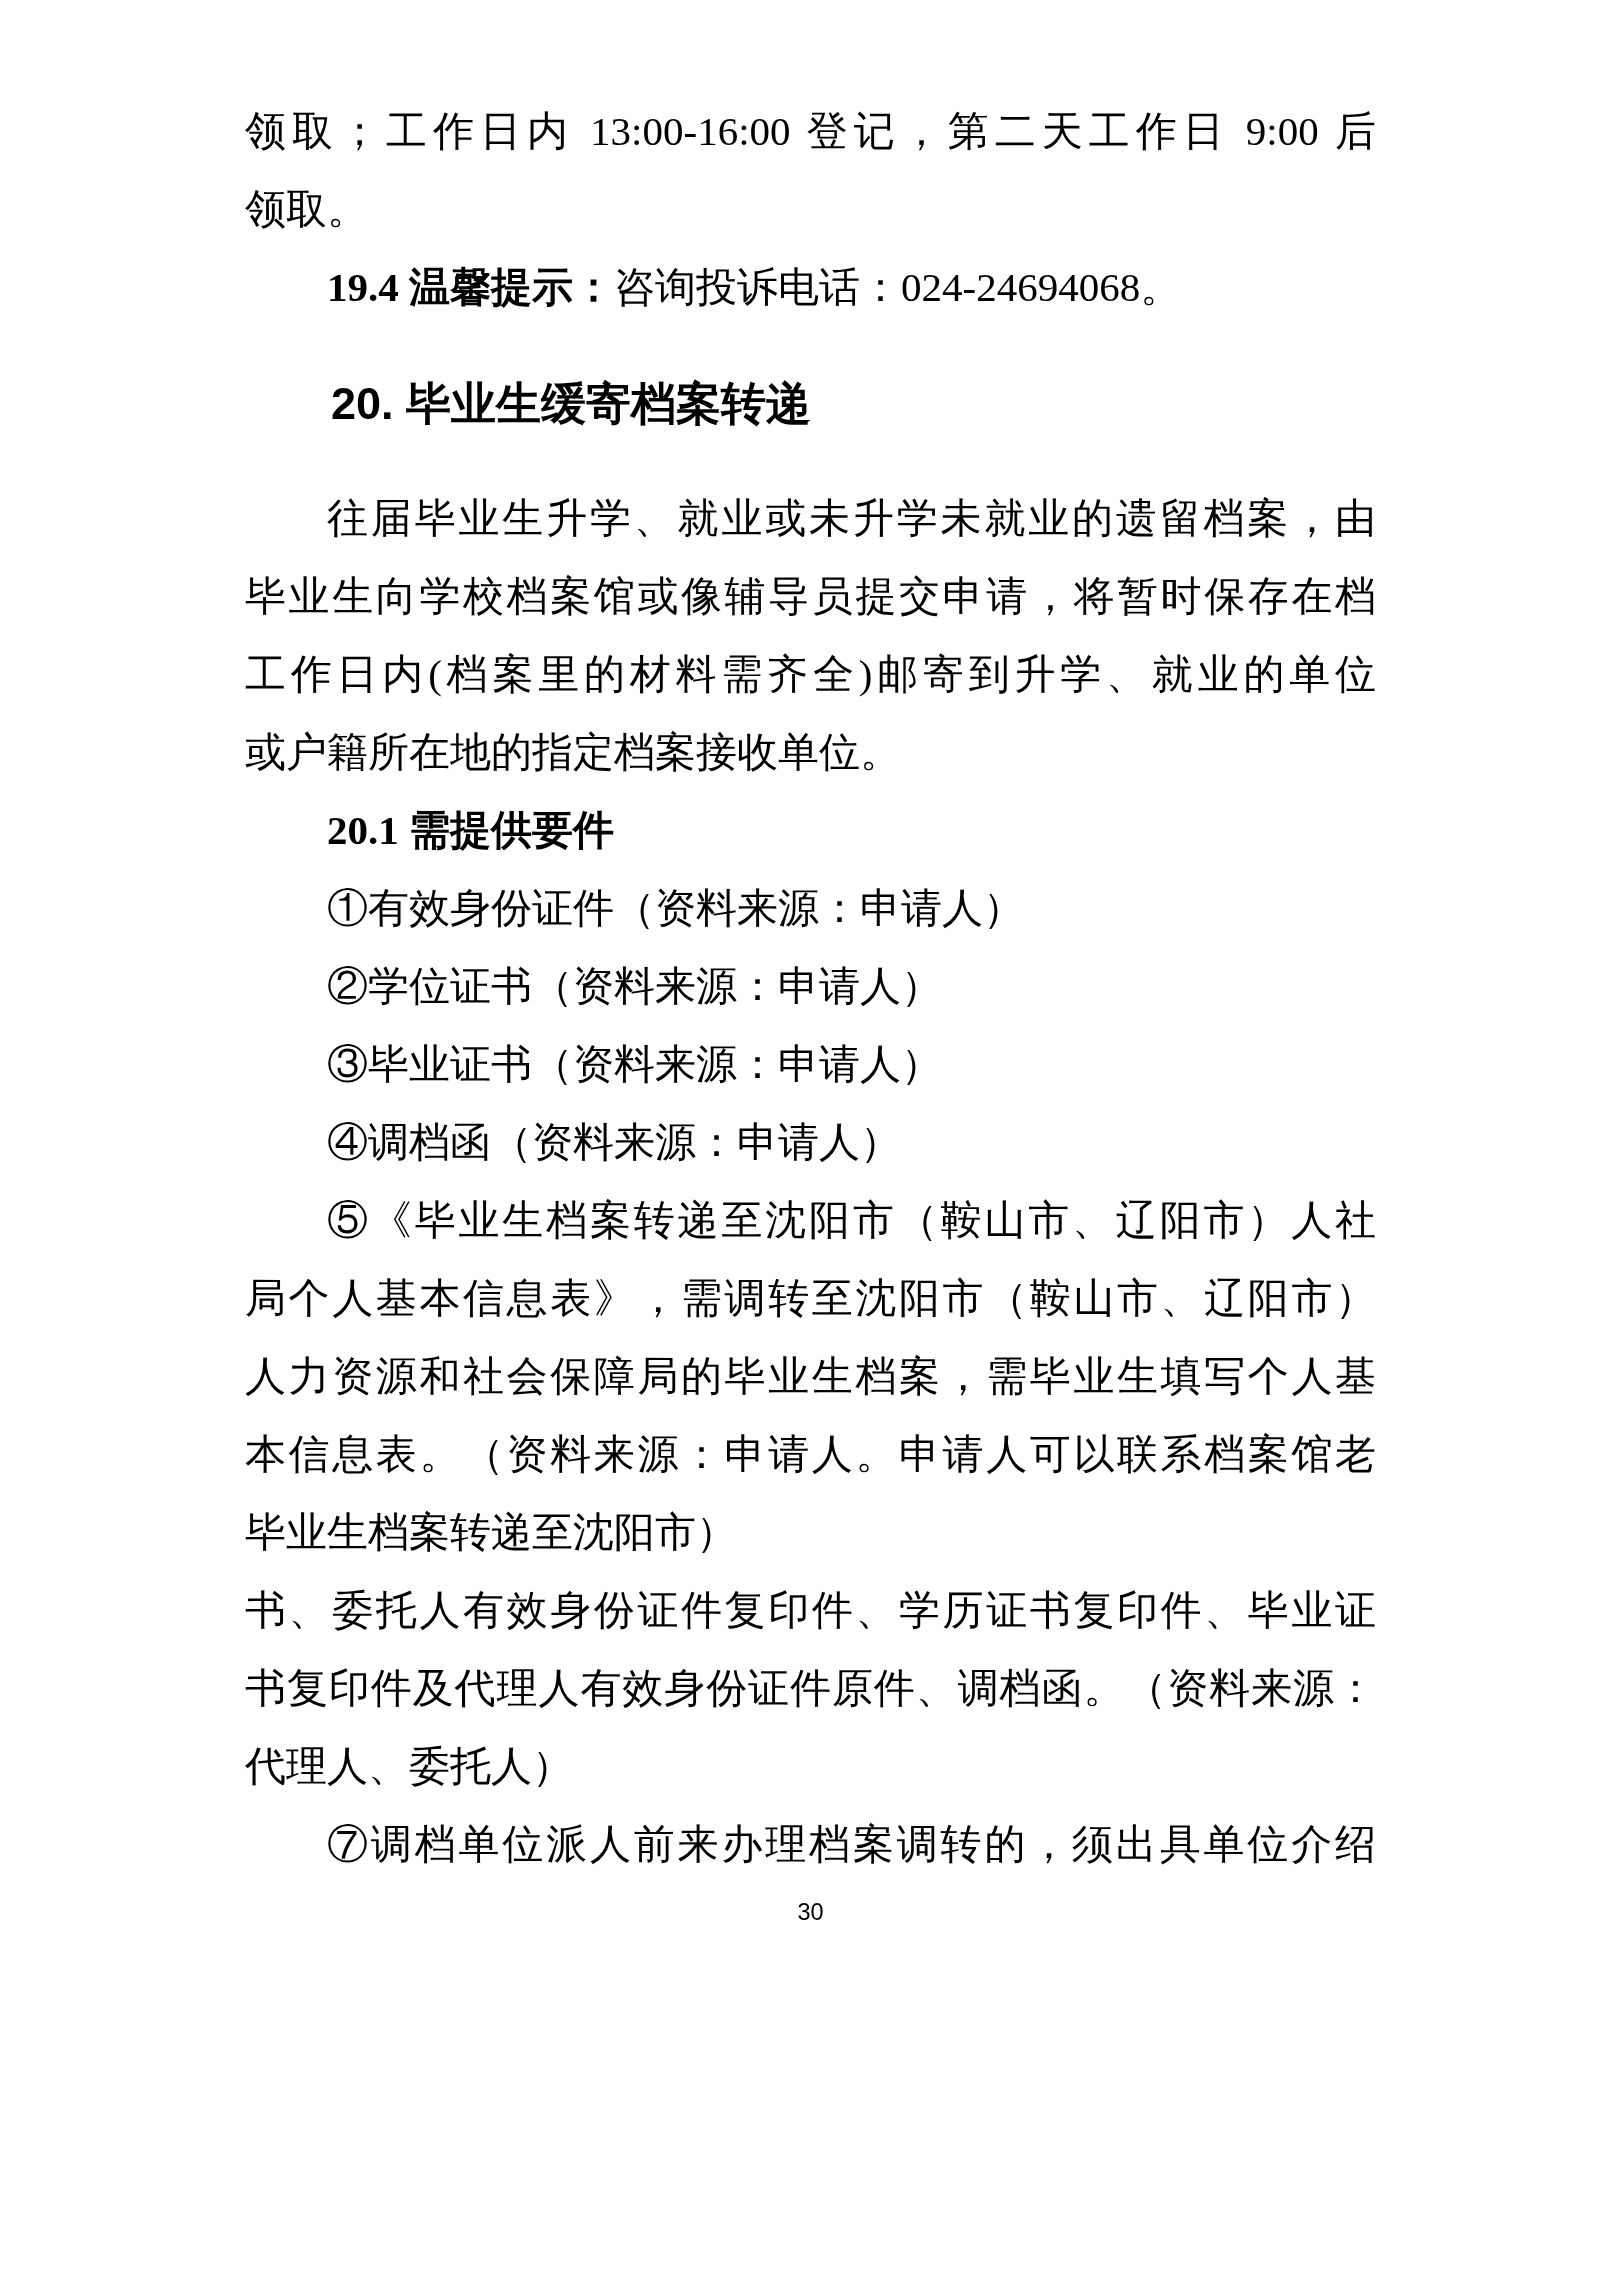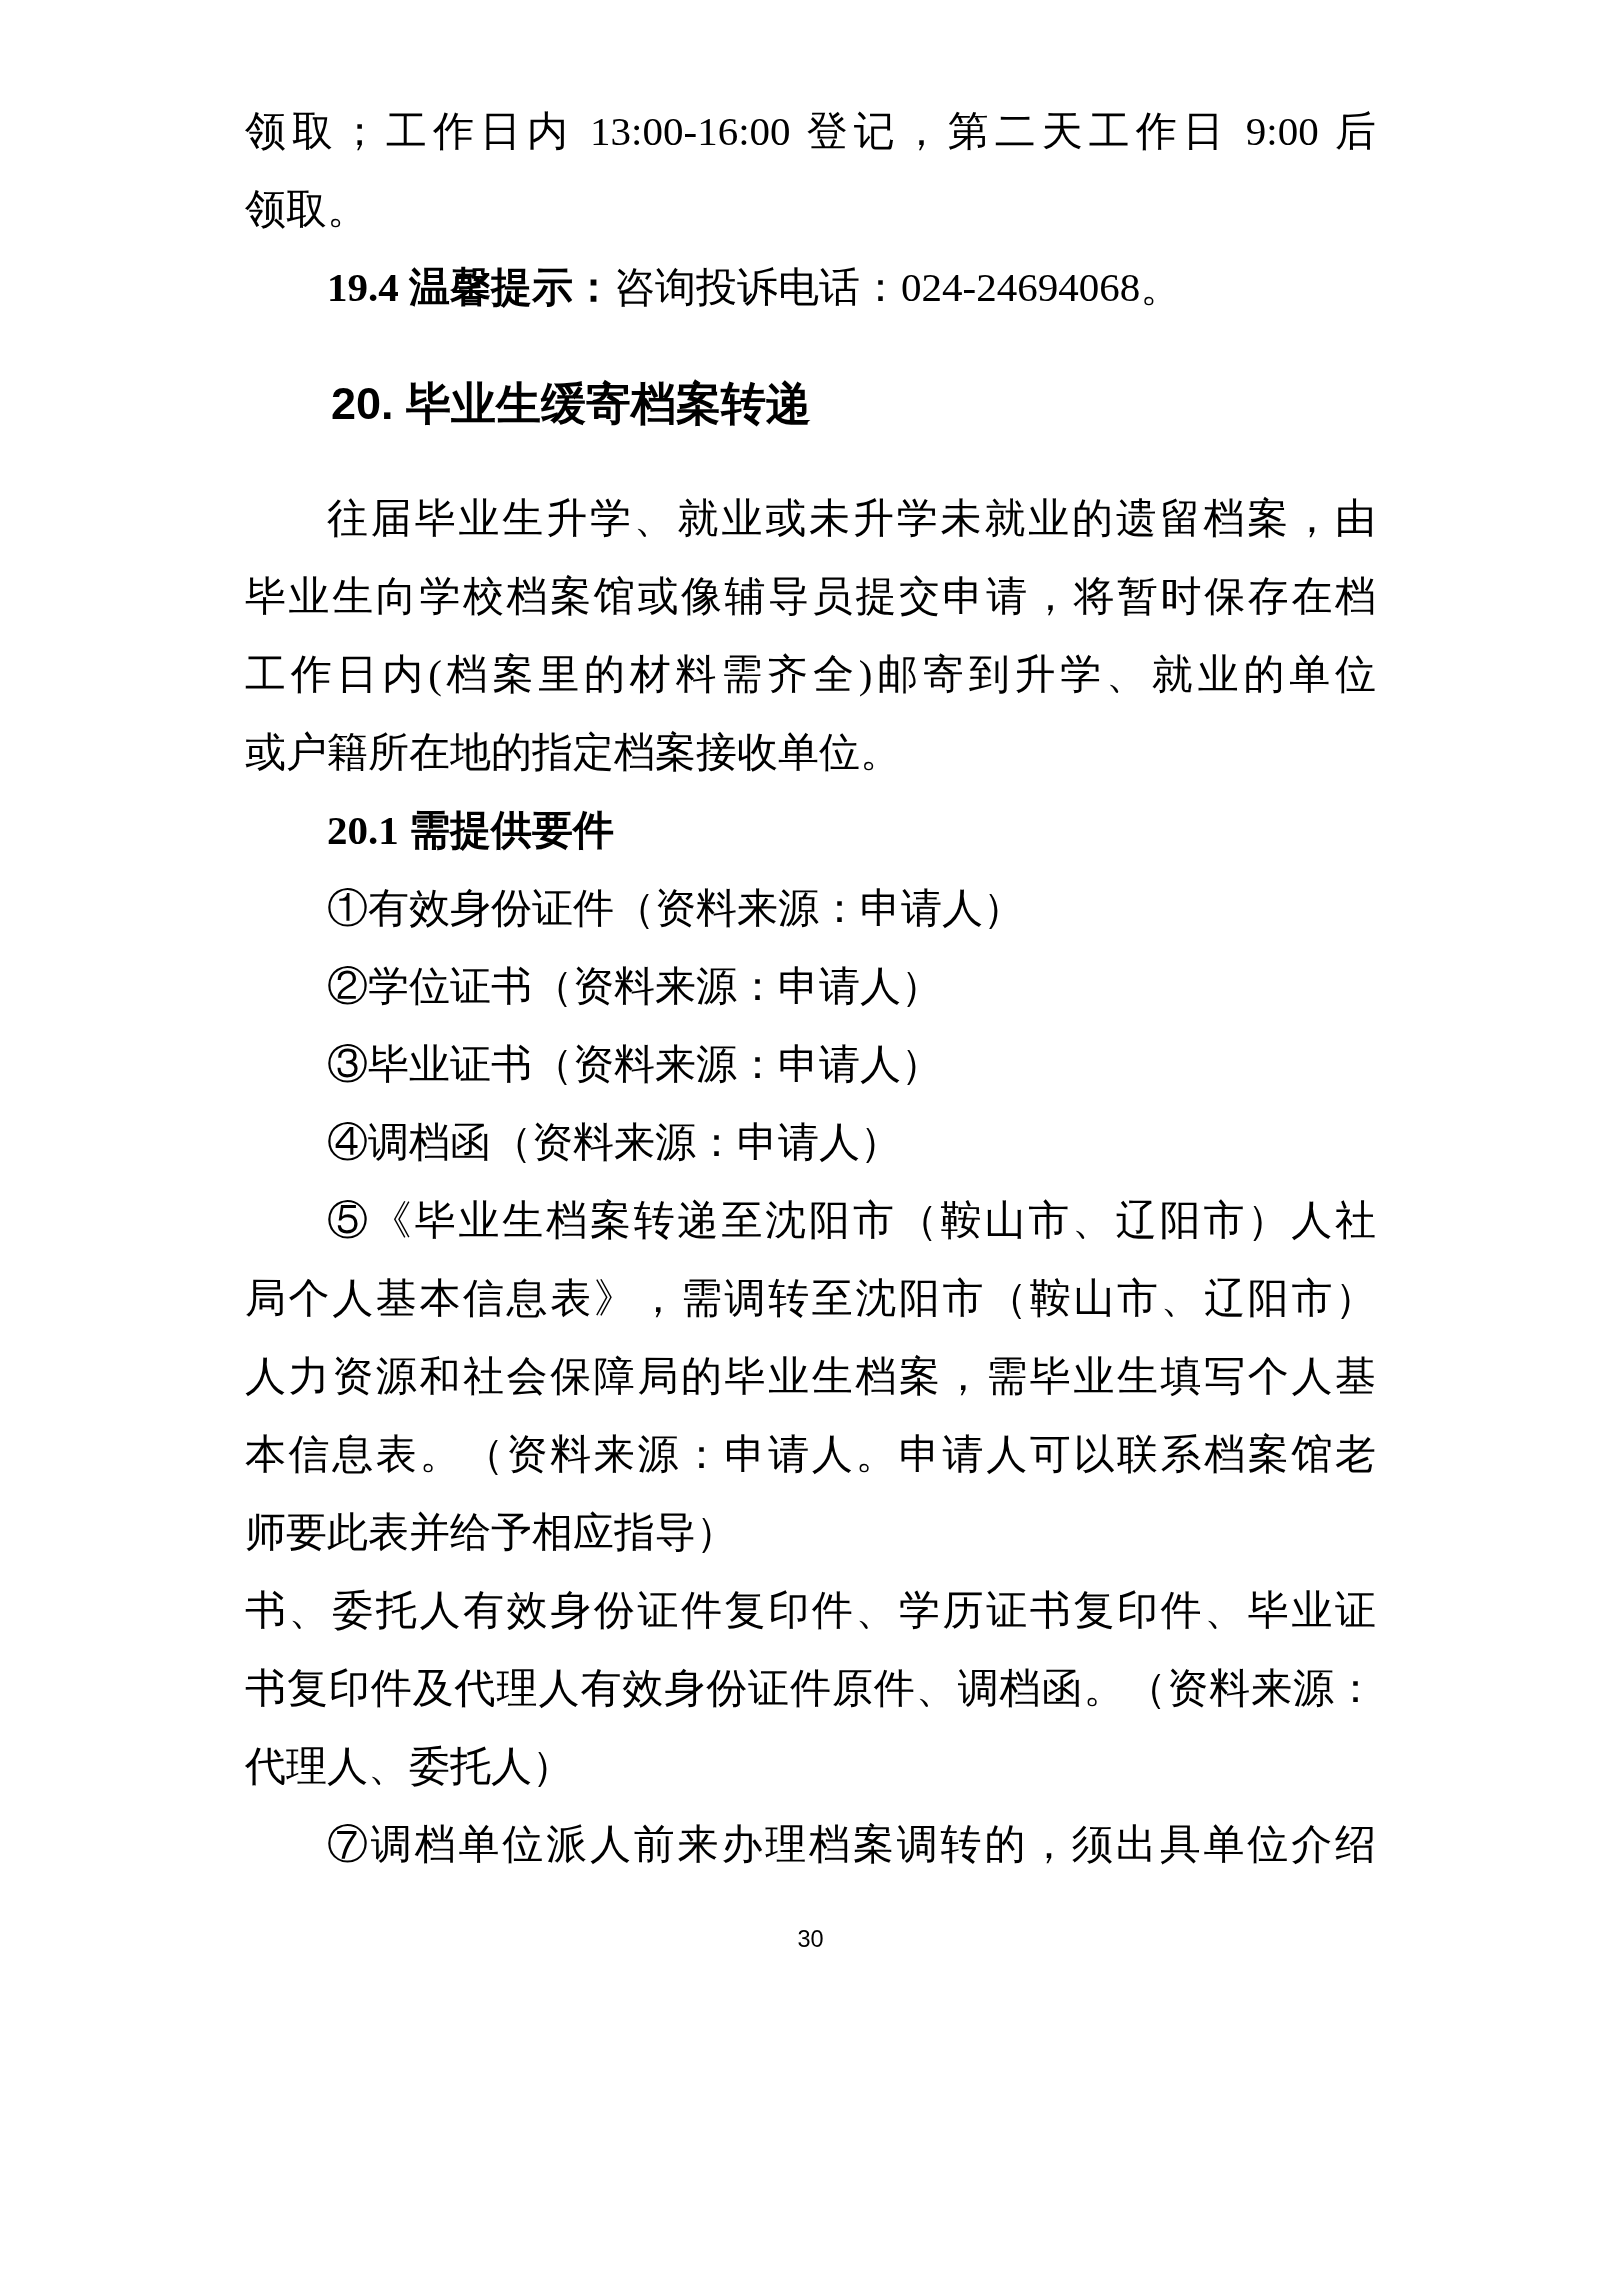--- a/index.html
+++ b/index.html
@@ -30,21 +30,21 @@
     font-weight: bold;
     line-height: 88px;
     margin: 34px 0 31px 0;
     text-indent: 86px;
   }
   .subheading { font-weight: bold; }
   .page-number {
     font-family: "Liberation Sans", "DejaVu Sans", sans-serif;
     font-size: 23.5px;
     line-height: 39px;
-    margin-top: 37px;
+    margin-top: 10px;
     text-align: center;
   }
 </style>
 </head>
 <body>
 
 <div class="page">
 
   <section class="block">
       <div class="line fill">领取；工作日内 13:00-16:00 登记，第二天工作日 9:00 后</div>
@@ -80,21 +80,21 @@
 
   <section class="block">
       <div class="line first">④调档函（资料来源：申请人）</div>
     </section>
 
   <section class="block">
       <div class="line first fill">⑤《毕业生档案转递至沈阳市（鞍山市、辽阳市）人社</div>
       <div class="line fill">局个人基本信息表》，需调转至沈阳市（鞍山市、辽阳市）</div>
       <div class="line fill">人力资源和社会保障局的毕业生档案，需毕业生填写个人基</div>
       <div class="line fill">本信息表。（资料来源：申请人。申请人可以联系档案馆老</div>
-      <div class="line">师要此表并给予相应指导）</div>
+      <div class="line">毕业生档案转递至沈阳市）</div>
     </section>
 
   <section class="block">
       <div class="line fill">书、委托人有效身份证件复印件、学历证书复印件、毕业证</div>
       <div class="line fill">书复印件及代理人有效身份证件原件、调档函。（资料来源：</div>
       <div class="line">代理人、委托人）</div>
     </section>
 
   <section class="block">
       <div class="line first fill">⑦调档单位派人前来办理档案调转的，须出具单位介绍</div>

